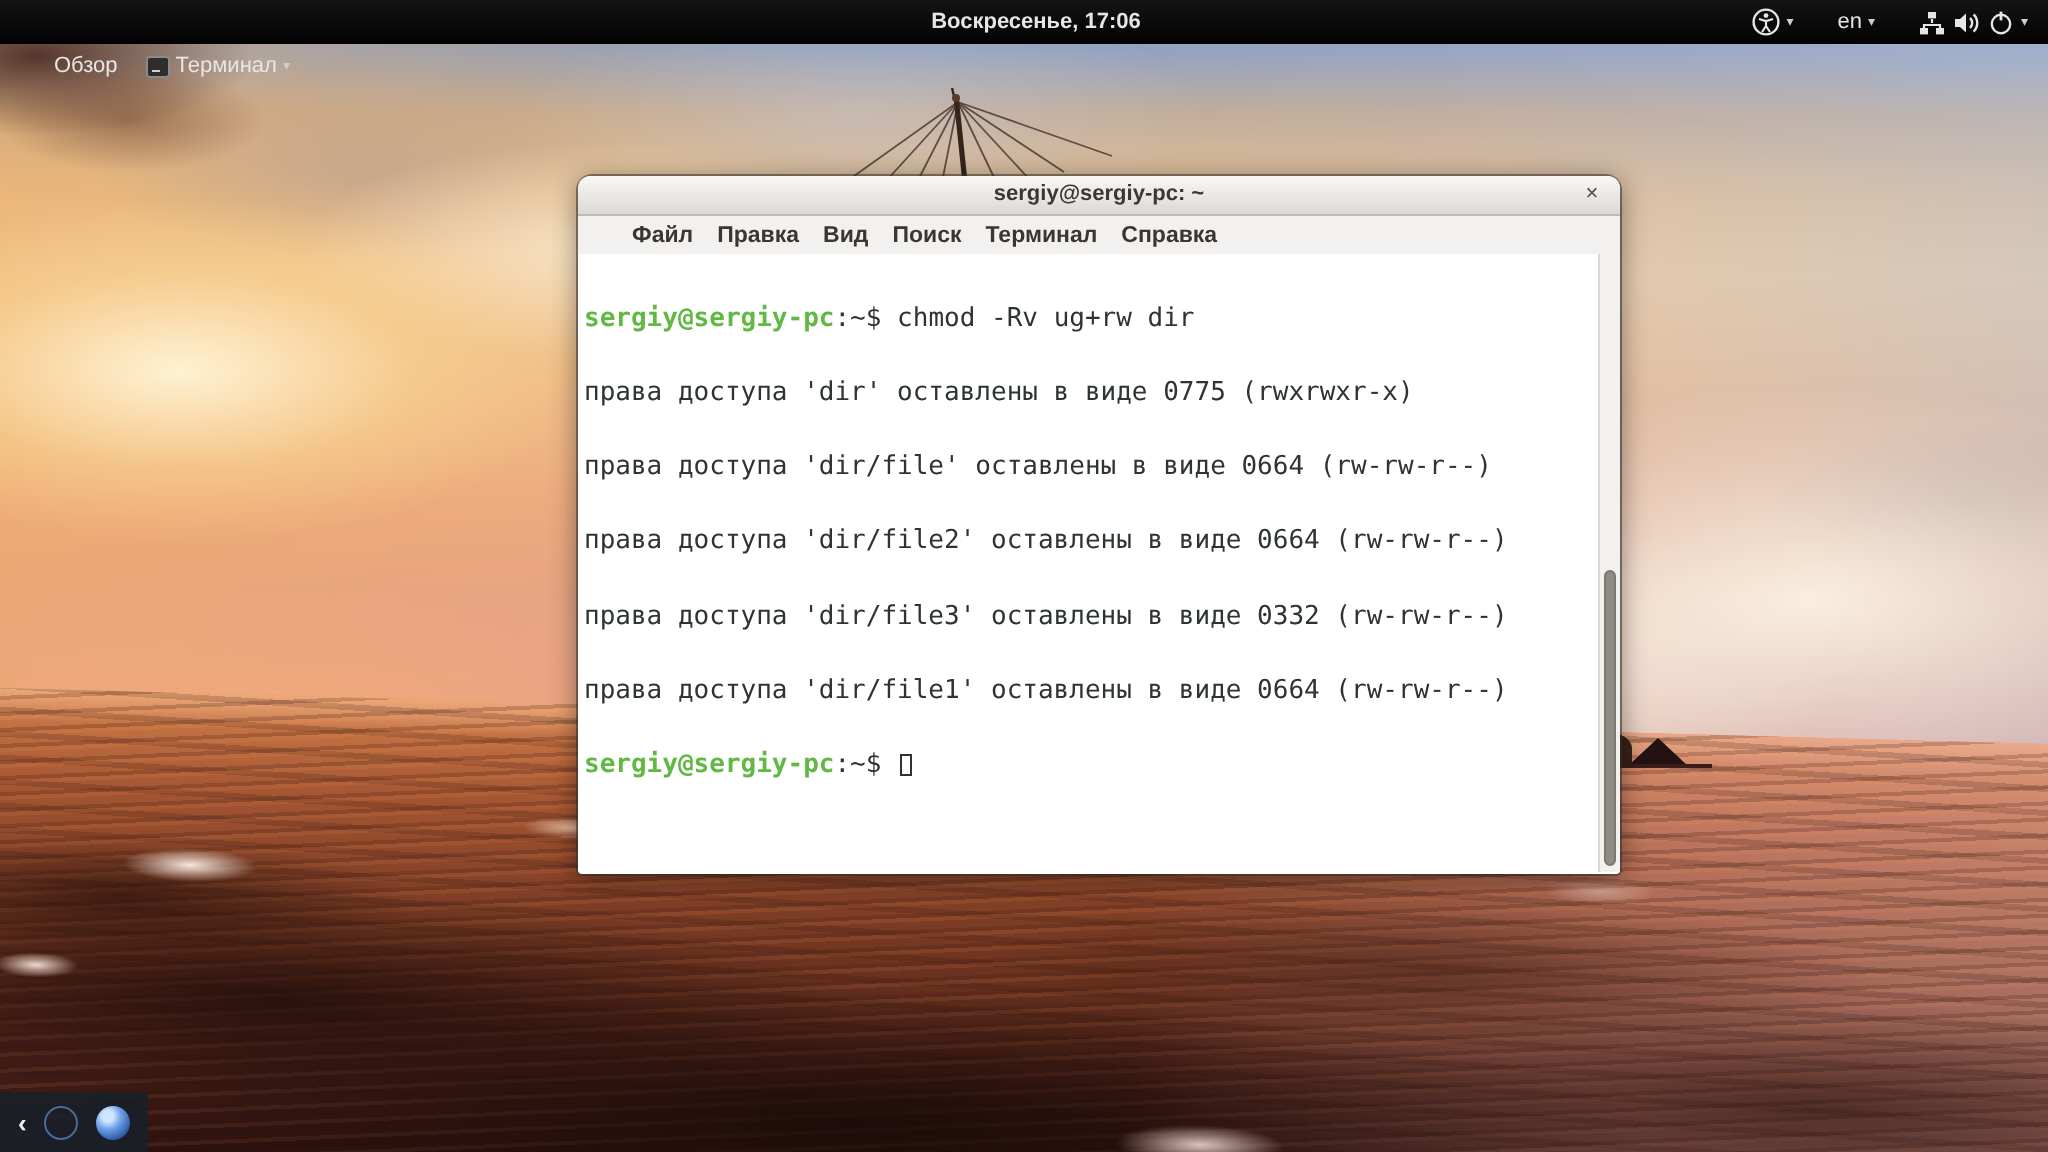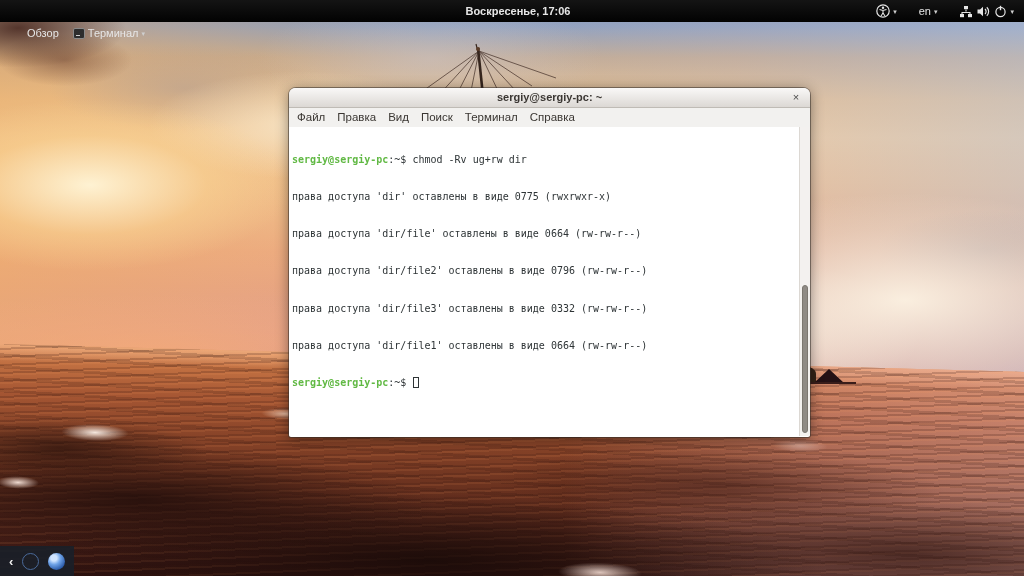--- a/index.html
+++ b/index.html
@@ -77,25 +77,25 @@
   
   .term-window { position:absolute; left:250px; top:88px; width:521px; height:349px; z-index:20;
     border-radius:7px 7px 2px 2px;
     box-shadow:0 2px 14px rgba(0,0,0,.45), 0 0 0 1px rgba(70,60,52,.55);
     background:#fff;margin-left:39px; }
   .titlebar { height:20px; border-radius:6px 6px 0 0;
     background:linear-gradient(#f9f8f7, #dcd8d4); border-bottom:1px solid #bfbbb5;
     text-align:center; font-size:11px; font-weight:700; color:#3b3733; line-height:19px; position:relative; }
   .close-btn { position:absolute; right:7px; top:0; width:14px; height:19px; text-align:center;
     color:#4c4c4c; font-size:11px; font-weight:400; line-height:19px; cursor:default; }
-  .menubar { height:19px; background:#f2f1ef; display:flex; align-items:flex-start;
-    font-size:11.5px; color:#3a3632; padding-left:2px; }
+  .menubar { height:19px; background:#f2f1ef; display:flex; align-items:flex-end;
+    font-size:11.5px; color:#3a3632; padding-left:21px;font-weight:bold; }
   .menubar .menu-item { padding:0 6px; line-height:18px; }
   .term-content { position:relative; height:309px; background:#fff; border-radius:0 0 2px 2px;
-    font-family:"DejaVu Sans Mono", monospace; font-size:10px; line-height:12.4px;
+    font-family:"DejaVu Sans Mono", monospace; font-size:13px; line-height:12.4px;
     color:#2e3436; padding:2px 14px 2px 3px; overflow:hidden; white-space:pre; }
   .prompt { font-weight:700; }
   .cursor { display:inline-block; width:6px; height:11px; border:1px solid #2e3436;
     vertical-align:-2px; margin-left:1px; }
   .scrollbar { position:absolute; right:0; top:0; bottom:0; width:11px;
     background:#f3f1ef; border-left:1px solid #dcd8d3; border-radius:0 0 2px 0; }
   .scroll-thumb { position:absolute; right:2px; width:6px; top:51%; height:48%;
     background:#8f8b85; border:1px solid #7b7770; border-radius:3px; }
 
   
@@ -188,21 +188,21 @@
     <span class="menu-item">Правка</span>
     <span class="menu-item">Вид</span>
     <span class="menu-item">Поиск</span>
     <span class="menu-item">Терминал</span>
     <span class="menu-item">Справка</span>
   </div>
   <div class="term-content">
     <div><span class="prompt" style="color: rgb(97, 185, 68);">sergiy@sergiy-pc</span><span>:~$ </span><span>chmod -Rv ug+rw dir</span></div>
     <div>права доступа 'dir' оставлены в виде 0775 (rwxrwxr-x)</div>
     <div>права доступа 'dir/file' оставлены в виде 0664 (rw-rw-r--)</div>
-    <div>права доступа 'dir/file2' оставлены в виде 0796 (rw-rw-r--)</div>
+    <div>права доступа 'dir/file2' оставлены в виде 0664 (rw-rw-r--)</div>
     <div>права доступа 'dir/file3' оставлены в виде 0332 (rw-rw-r--)</div>
     <div>права доступа 'dir/file1' оставлены в виде 0664 (rw-rw-r--)</div>
     <div><span class="prompt" style="color: rgb(97, 185, 68);">sergiy@sergiy-pc</span><span>:~$ </span><span class="cursor"></span></div>
     <div class="scrollbar">
       <div class="scroll-thumb"></div>
     </div>
   </div>
 </div>
 
 <div class="dock">

